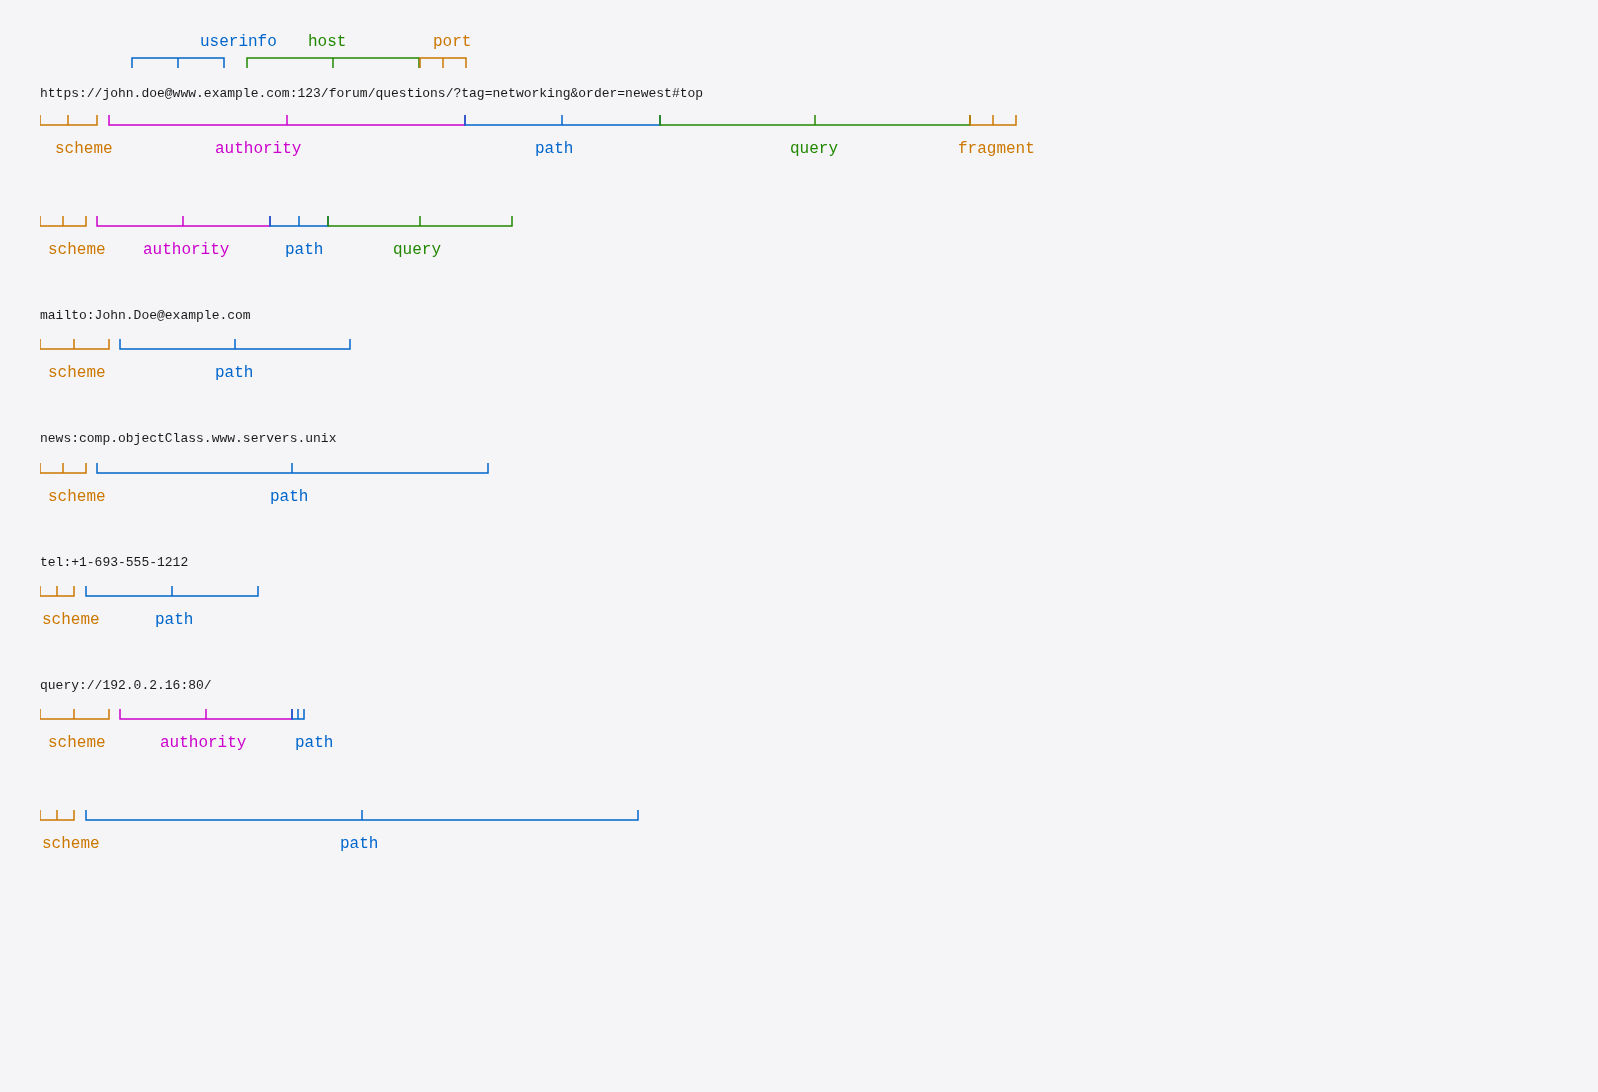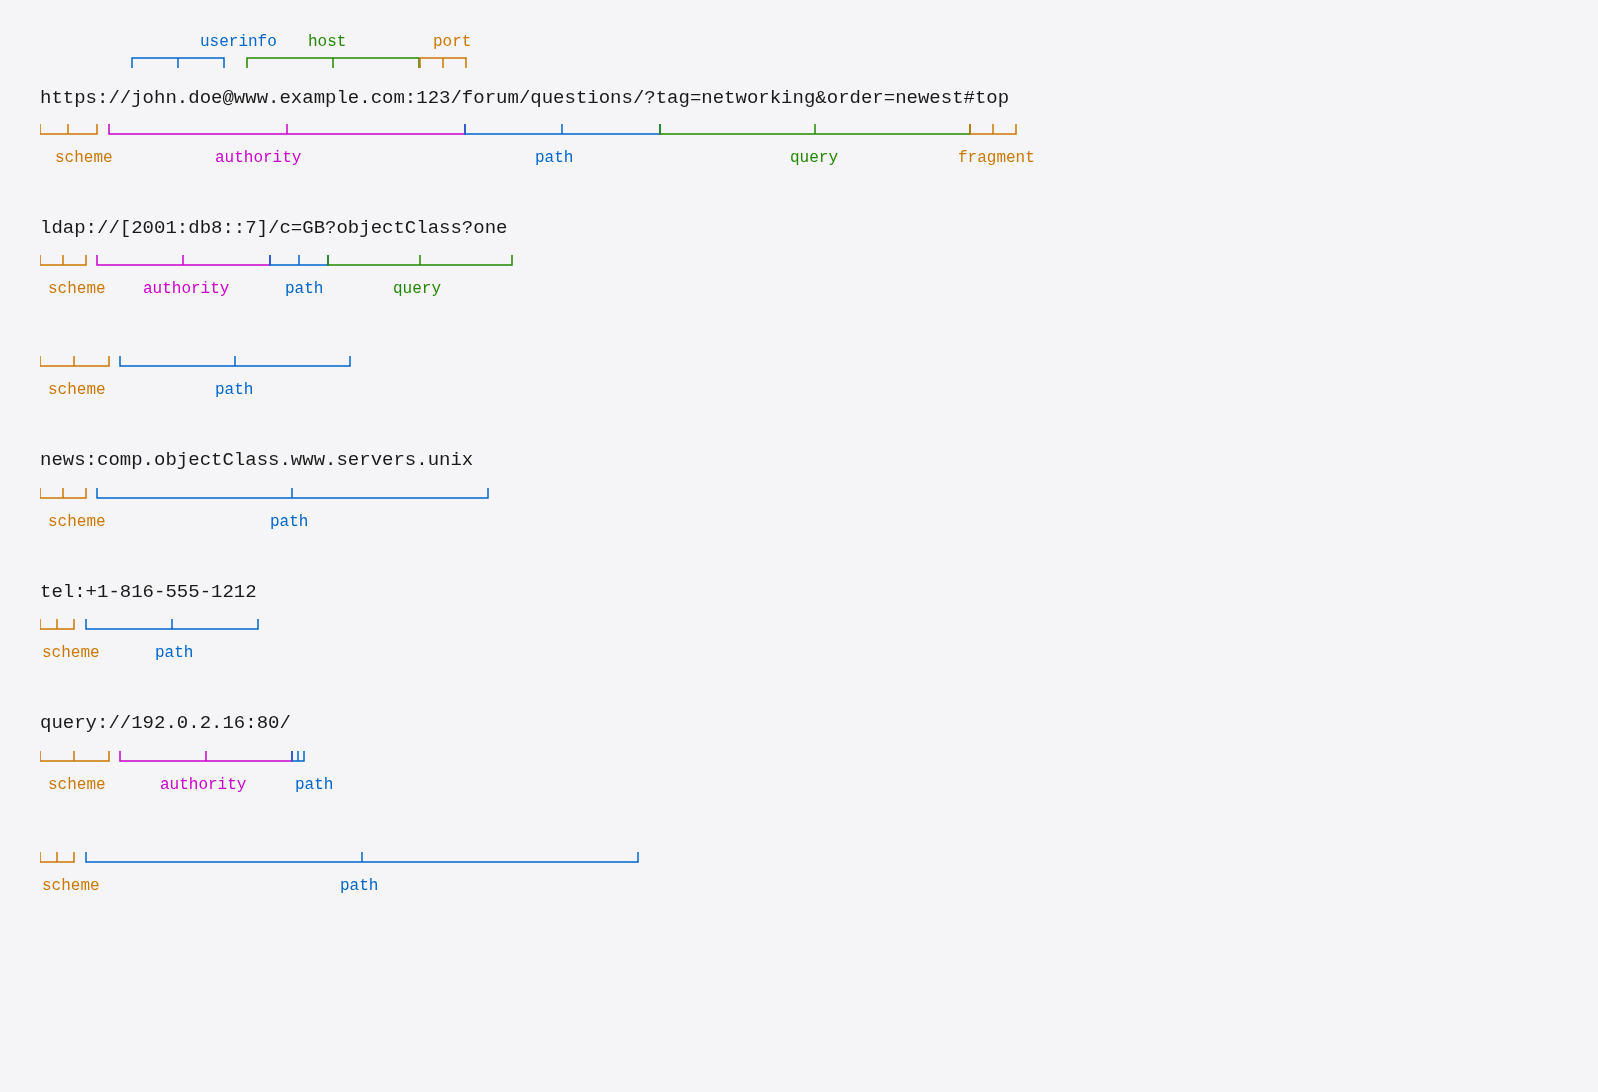--- a/index.html
+++ b/index.html
@@ -8,21 +8,21 @@
       font-family: 'Courier New', Courier, monospace;
       padding: 30px 40px;
       font-size: 18px;
       line-height: 1.4;
     }
     .uri-section {
       margin-bottom: 36px;
       position: relative;
     }
     .uri-line {
-      font-size: 19px;
+      font-size: 13px;
       color: #1a1a1a;
       white-space: nowrap;
       margin-bottom: 4px;
       letter-spacing: 0;
     }
 
     svg text { font-family: 'Courier New', Courier, monospace; }
   </style>
 </head>
 <body>
@@ -71,21 +71,20 @@
         <text x="750" y="48" fill="#228800" font-size="16" font-family="Courier New">query</text>
 
         <polyline points="930,10 930,20 976,20 976,10" fill="none" stroke="#cc7700" stroke-width="1.5"></polyline>
         <line x1="953" y1="20" x2="953" y2="10" stroke="#cc7700" stroke-width="1.5"></line>
         <text x="918" y="48" fill="#cc7700" font-size="16" font-family="Courier New">fragment</text>
       </svg>
     </div>
   </div>
 
   <div class="uri-section">
-    <div class="uri-line">ldap://[2001:db8::7]/c=GB?objectClass?one</div>
     <div style="position:relative; height:65px;">
       <svg width="1560" height="65" style="position:absolute;top:0;left:0;">
 
         <polyline points="0,10 0,20 46,20 46,10" fill="none" stroke="#cc7700" stroke-width="1.5"></polyline>
         <line x1="23" y1="20" x2="23" y2="10" stroke="#cc7700" stroke-width="1.5"></line>
         <text x="8" y="48" fill="#cc7700" font-size="16" font-family="Courier New">scheme</text>
 
         <polyline points="57,10 57,20 230,20 230,10" fill="none" stroke="#cc00cc" stroke-width="1.5"></polyline>
         <line x1="143" y1="20" x2="143" y2="10" stroke="#cc00cc" stroke-width="1.5"></line>
         <text x="103" y="48" fill="#cc00cc" font-size="16" font-family="Courier New">authority</text>
@@ -95,20 +94,21 @@
         <text x="245" y="48" fill="#0066cc" font-size="16" font-family="Courier New">path</text>
 
         <polyline points="288,10 288,20 472,20 472,10" fill="none" stroke="#228800" stroke-width="1.5"></polyline>
         <line x1="380" y1="20" x2="380" y2="10" stroke="#228800" stroke-width="1.5"></line>
         <text x="353" y="48" fill="#228800" font-size="16" font-family="Courier New">query</text>
       </svg>
     </div>
   </div>
 
   <div class="uri-section">
+    <div class="uri-line">mailto:John.Doe@example.com</div>
     <div style="position:relative; height:65px;">
       <svg width="1560" height="65" style="position:absolute;top:0;left:0;">
 
         <polyline points="0,10 0,20 69,20 69,10" fill="none" stroke="#cc7700" stroke-width="1.5"></polyline>
         <line x1="34" y1="20" x2="34" y2="10" stroke="#cc7700" stroke-width="1.5"></line>
         <text x="8" y="48" fill="#cc7700" font-size="16" font-family="Courier New">scheme</text>
 
         <polyline points="80,10 80,20 310,20 310,10" fill="none" stroke="#0066cc" stroke-width="1.5"></polyline>
         <line x1="195" y1="20" x2="195" y2="10" stroke="#0066cc" stroke-width="1.5"></line>
         <text x="175" y="48" fill="#0066cc" font-size="16" font-family="Courier New">path</text>
@@ -126,21 +126,21 @@
         <text x="8" y="48" fill="#cc7700" font-size="16" font-family="Courier New">scheme</text>
 
         <polyline points="57,10 57,20 448,20 448,10" fill="none" stroke="#0066cc" stroke-width="1.5"></polyline>
         <line x1="252" y1="20" x2="252" y2="10" stroke="#0066cc" stroke-width="1.5"></line>
         <text x="230" y="48" fill="#0066cc" font-size="16" font-family="Courier New">path</text>
       </svg>
     </div>
   </div>
 
   <div class="uri-section">
-    <div class="uri-line">tel:+1-816-555-1212</div>
+    <div class="uri-line">tel:+1-693-555-1212</div>
     <div style="position:relative; height:65px;">
       <svg width="1560" height="65" style="position:absolute;top:0;left:0;">
 
         <polyline points="0,10 0,20 34,20 34,10" fill="none" stroke="#cc7700" stroke-width="1.5"></polyline>
         <line x1="17" y1="20" x2="17" y2="10" stroke="#cc7700" stroke-width="1.5"></line>
         <text x="2" y="48" fill="#cc7700" font-size="16" font-family="Courier New">scheme</text>
 
         <polyline points="46,10 46,20 218,20 218,10" fill="none" stroke="#0066cc" stroke-width="1.5"></polyline>
         <line x1="132" y1="20" x2="132" y2="10" stroke="#0066cc" stroke-width="1.5"></line>
         <text x="115" y="48" fill="#0066cc" font-size="16" font-family="Courier New">path</text>

